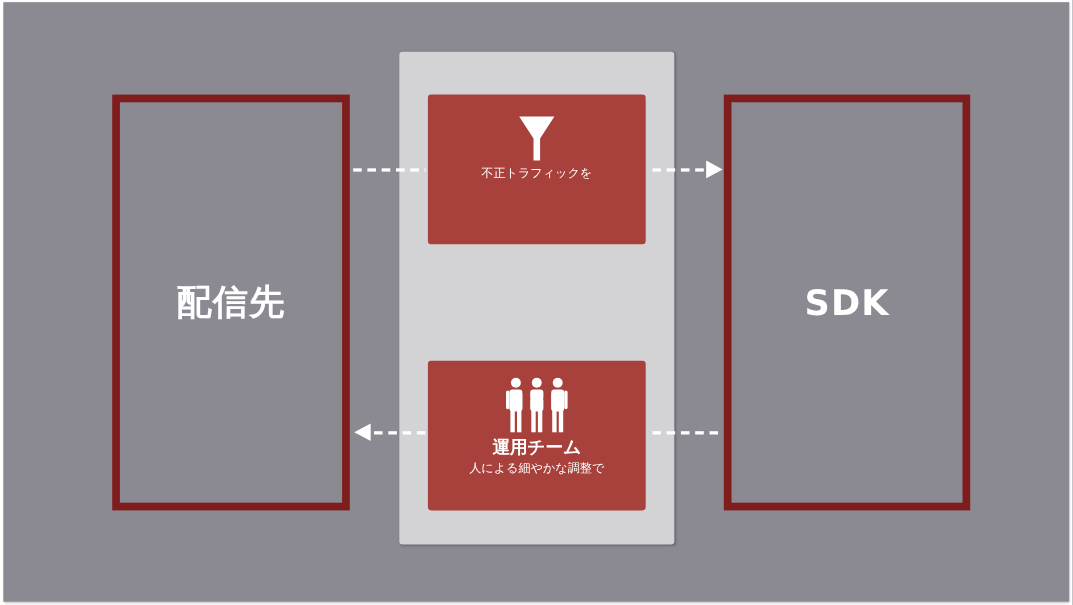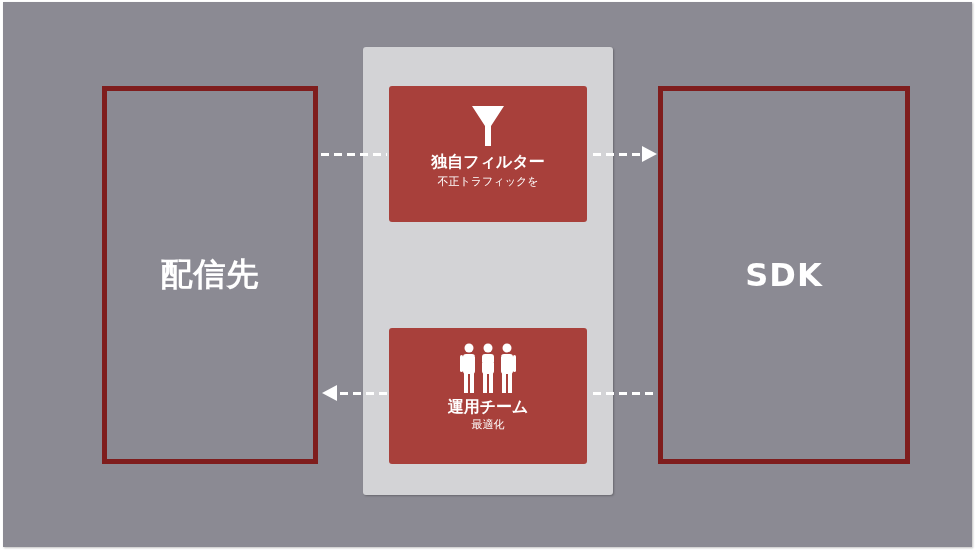--- a/index.html
+++ b/index.html
@@ -5,26 +5,26 @@
     html, body { margin: 0; padding: 0; }
     body {
       width: 975px; height: 550px; background: #ffffff; position: relative; overflow: hidden;
       font-family: "DejaVu Sans", "Liberation Sans", sans-serif;
     }
     .canvas {
       position: absolute; left: 3px; top: 2px; width: 969px; height: 545px;
       background: #8b8a93; box-shadow: 1px 1px 2px rgba(0,0,0,0.25);
     }
     .endpoint {
-      position: absolute; box-sizing: border-box; border: 5px solid #7f1d1d;
+      position: absolute; box-sizing: border-box; border: 7px solid #7f1d1d;
       background: #8b8a93; display: flex; align-items: center; justify-content: center;
       color: #ffffff; font-weight: bold; font-size: 32px; letter-spacing: 1px;
     }
     .left-box { left: 102px; top: 86px; width: 216px; height: 378px; }
-    .right-box { left: 658px; top: 86px; width: 252px; height: 378px; }
+    .right-box { left: 658px; top: 86px; width: 224px; height: 378px; }
     .middle-panel {
       position: absolute; left: 363px; top: 47px; width: 250px; height: 448px;
       background: #d3d3d6; border-radius: 3px; box-shadow: 1px 1px 2px rgba(0,0,0,0.25);
     }
     .card {
       position: absolute; left: 389px; width: 198px; height: 136px;
       background: #a8403b; border-radius: 3px; color: #ffffff; text-align: center;
       box-sizing: border-box;
     }
     .card-top { top: 86px; }
@@ -68,21 +68,20 @@
 <div class="arrow-right" style="left:642px; top:146px;"></div>
 
 <div class="dash" style="left:593px; top:392px; width:64px;"></div>
 <div class="dash" style="left:340px; top:392px; width:48px;"></div>
 <div class="arrow-left" style="left:322px; top:385px;"></div>
 
 <div class="card card-top">
   <svg class="icon" width="36" height="44" viewBox="0 0 36 44" style="margin-top:18px;">
     <polygon points="2,2 34,2 21,22 21,42 15,42 15,22" fill="#ffffff"></polygon>
   </svg>
-  <div class="title" style="margin-top:4px;">独自フィルター</div>
   <div class="desc" style="margin-top:2px;">不正トラフィックを</div>
 </div>
 
 <div class="card card-bottom">
   <svg class="icon" width="60" height="52" viewBox="0 0 60 52" style="margin-top:15px;">
     <g fill="#ffffff">
       <circle cx="11" cy="5" r="4.5"></circle>
       <rect x="5" y="11" width="12" height="20" rx="3"></rect>
       <rect x="6" y="28" width="4" height="22"></rect>
       <rect x="12" y="28" width="4" height="22"></rect>
@@ -96,14 +95,14 @@
       <rect x="44" y="28" width="4" height="22"></rect>
       <rect x="50" y="28" width="4" height="22"></rect>
       <rect x="55" y="12" width="3" height="17" rx="1.5"></rect>
     </g>
     <g stroke="#a8403b" stroke-width="1.2" fill="none">
       <line x1="17" y1="13" x2="24" y2="20"></line>
       <line x1="43" y1="13" x2="36" y2="20"></line>
     </g>
   </svg>
   <div class="title" style="margin-top:2px;">運用チーム</div>
-  <div class="desc">最適化</div>
+  <div class="desc" style="margin-top:1px;">人による細やかな調整で</div>
 </div>
 
 </body></html>

